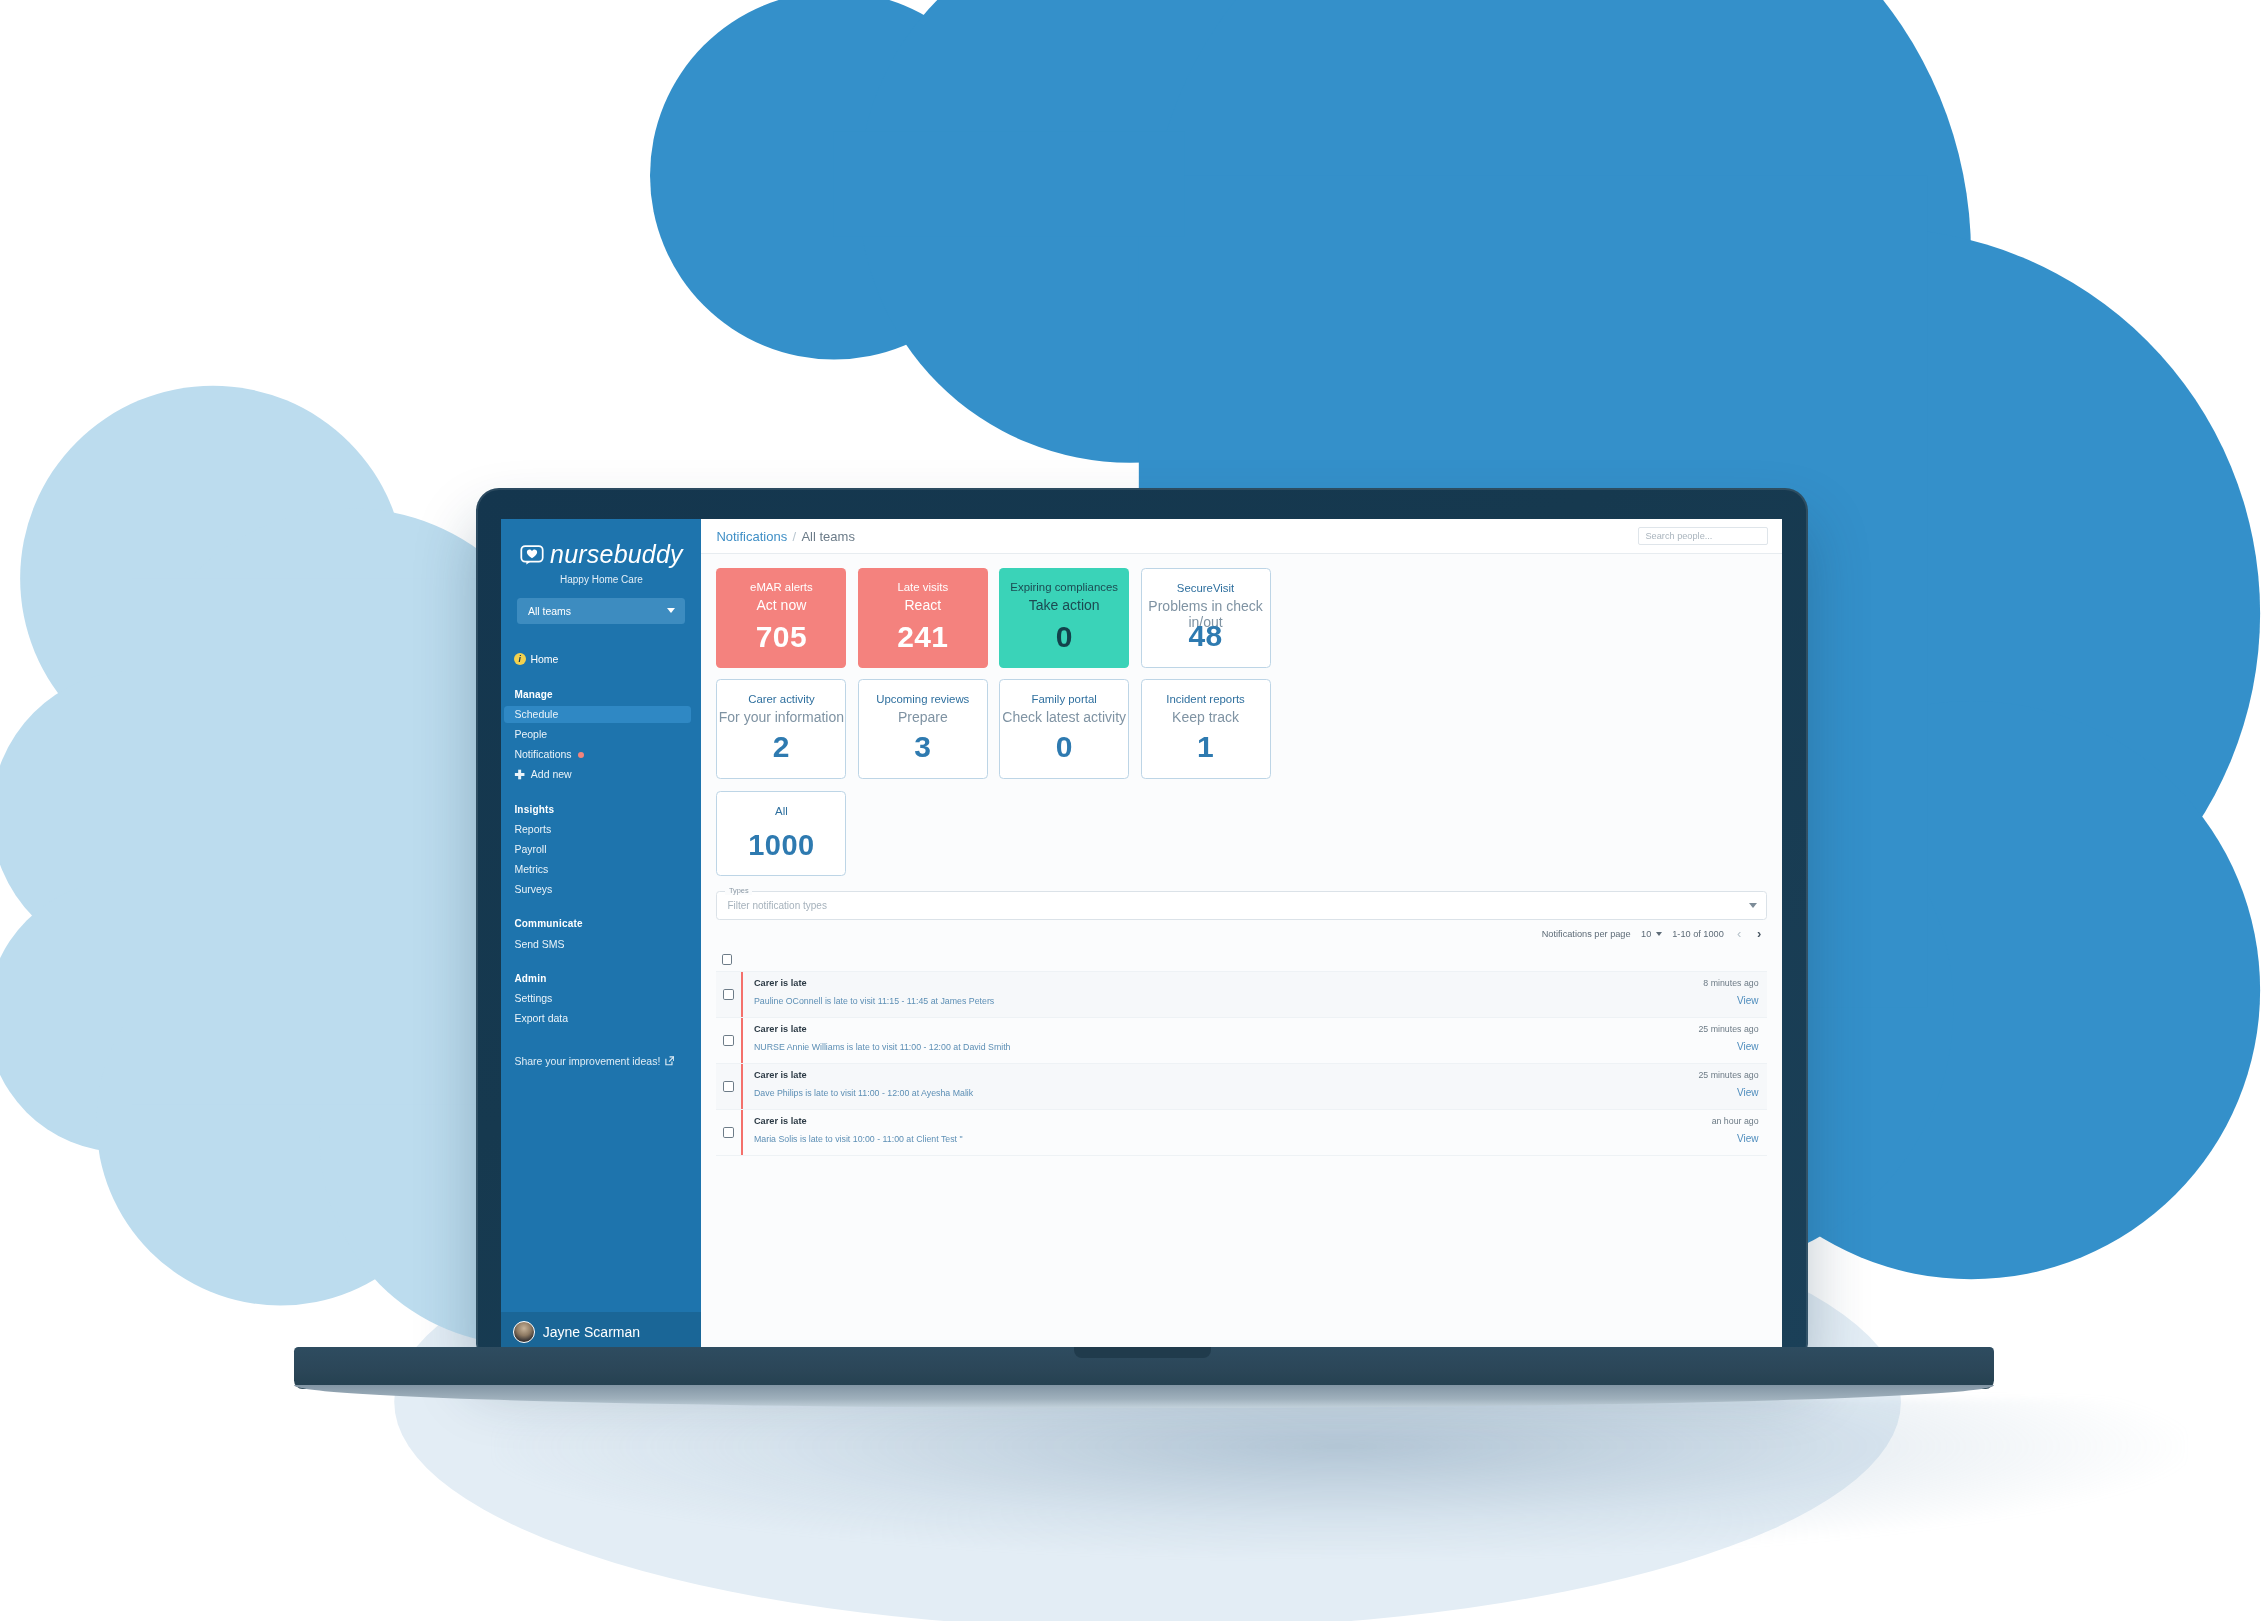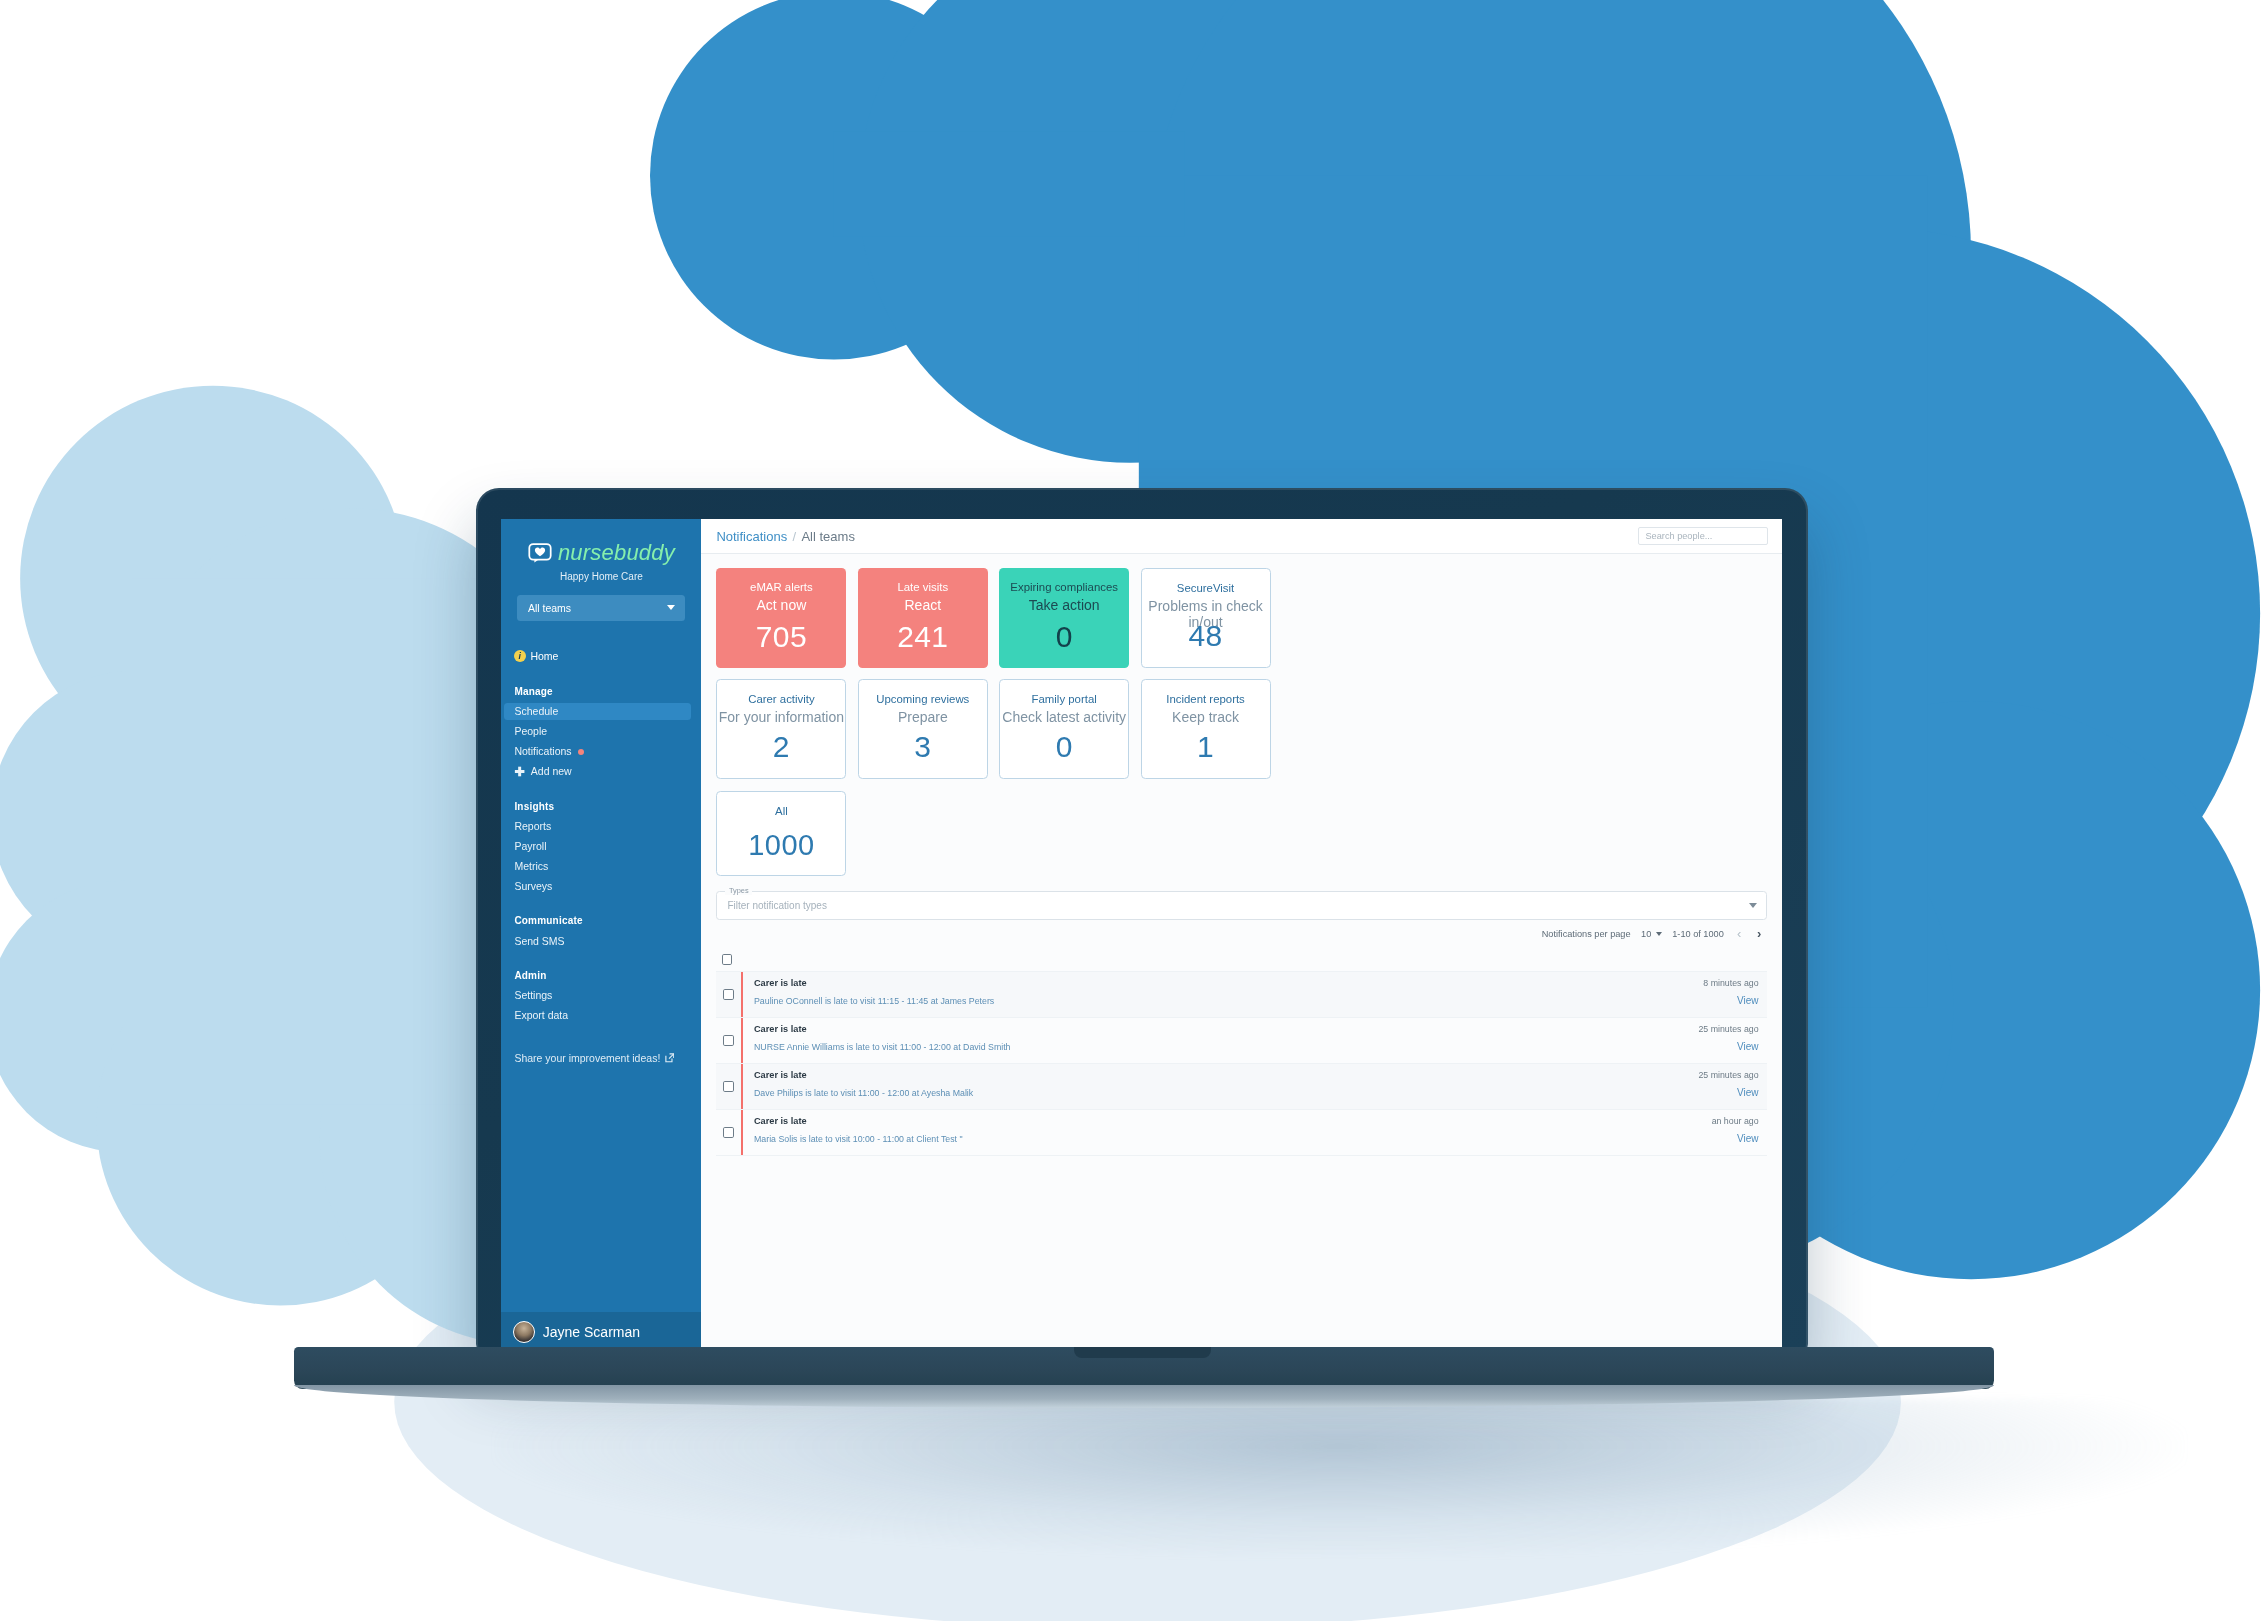--- a/index.html
+++ b/index.html
@@ -64,21 +64,21 @@
   
   .sidebar {
     width: 200px; flex: 0 0 200px; height: 100%;
     background: #1e74ad; color: #ffffff;
     display: flex; flex-direction: column;
     position: relative;
   }
   .brand { padding: 21px 0 0 0; text-align: center; }
   .brand-logo { display: flex; align-items: center; justify-content: center; gap: 6.1px; }
   .brand-mark { width: 24px; height: 20px; position: relative; }
-  .brand-name { font-size: 22px; letter-spacing: 0.2px; color: #86efac; font-weight: 400; font-style: italic; }
+  .brand-name { font-size: 25px; letter-spacing: 0.2px; color: #ffffff; font-weight: 400; font-style: italic; }
   .brand-sub { margin-top: 5.3px; font-size: 10px; color: #e4eff7; }
 
   .team-select {
     margin: 13px 16px 0 16px; height: 25.4px;
     background: #3d8cc0; border-radius: 3.5px;
     display: flex; align-items: center; justify-content: space-between;
     padding: 0 10.5px; font-size: 10.5px; color: #ffffff;
   }
   .caret-down {
     width: 0; height: 0; border-left: 4.4px solid transparent;
@@ -157,21 +157,21 @@
   .kpi.red { background: #f4827e; }
   .kpi.teal { background: #3ad3b8; }
   .kpi.white { background: #ffffff; border: 0.9px solid #bdd5e6; }
   .kpi-title { font-size: 11.4px; line-height: 1.18; text-align: center; padding: 0 5.3px; }
   .kpi.red .kpi-title, .kpi.red .kpi-sub { color: #ffffff; }
   .kpi.teal .kpi-title, .kpi.teal .kpi-sub { color: #1c4a52; }
   .kpi.white .kpi-title { color: #2e6f9e; }
   .kpi.white .kpi-sub { color: #7f93a3; }
   .kpi-sub { font-size: 14px; margin-top: 2.6px; text-align: center; }
   .kpi-value {
-    font-size: 30px; font-weight: 400; position: absolute; bottom: 14px;
+    font-size: 30px; font-weight: 700; position: absolute; bottom: 14px;
     left: 0; right: 0; text-align: center; letter-spacing: 0.4px;
   }
   .kpi.red .kpi-value { color: #ffffff; }
   .kpi.teal .kpi-value { color: #13414b; }
   .kpi.white .kpi-value { color: #2e7ab0; }
   .kpi.tall { height: 100px; }
   .kpi.all-card { height: 85px; }
   .kpi.all-card .kpi-value { font-size: 29px; bottom: 12.3px; }
 
   

